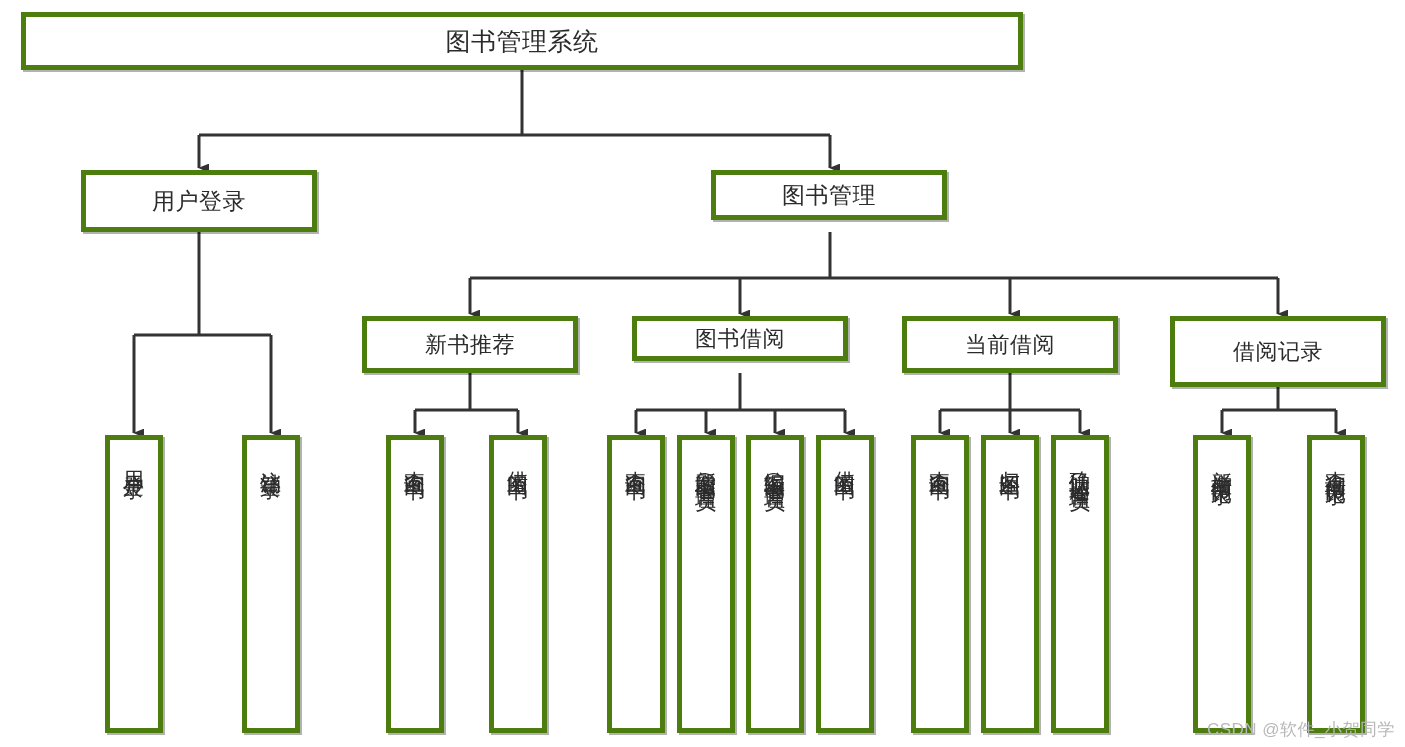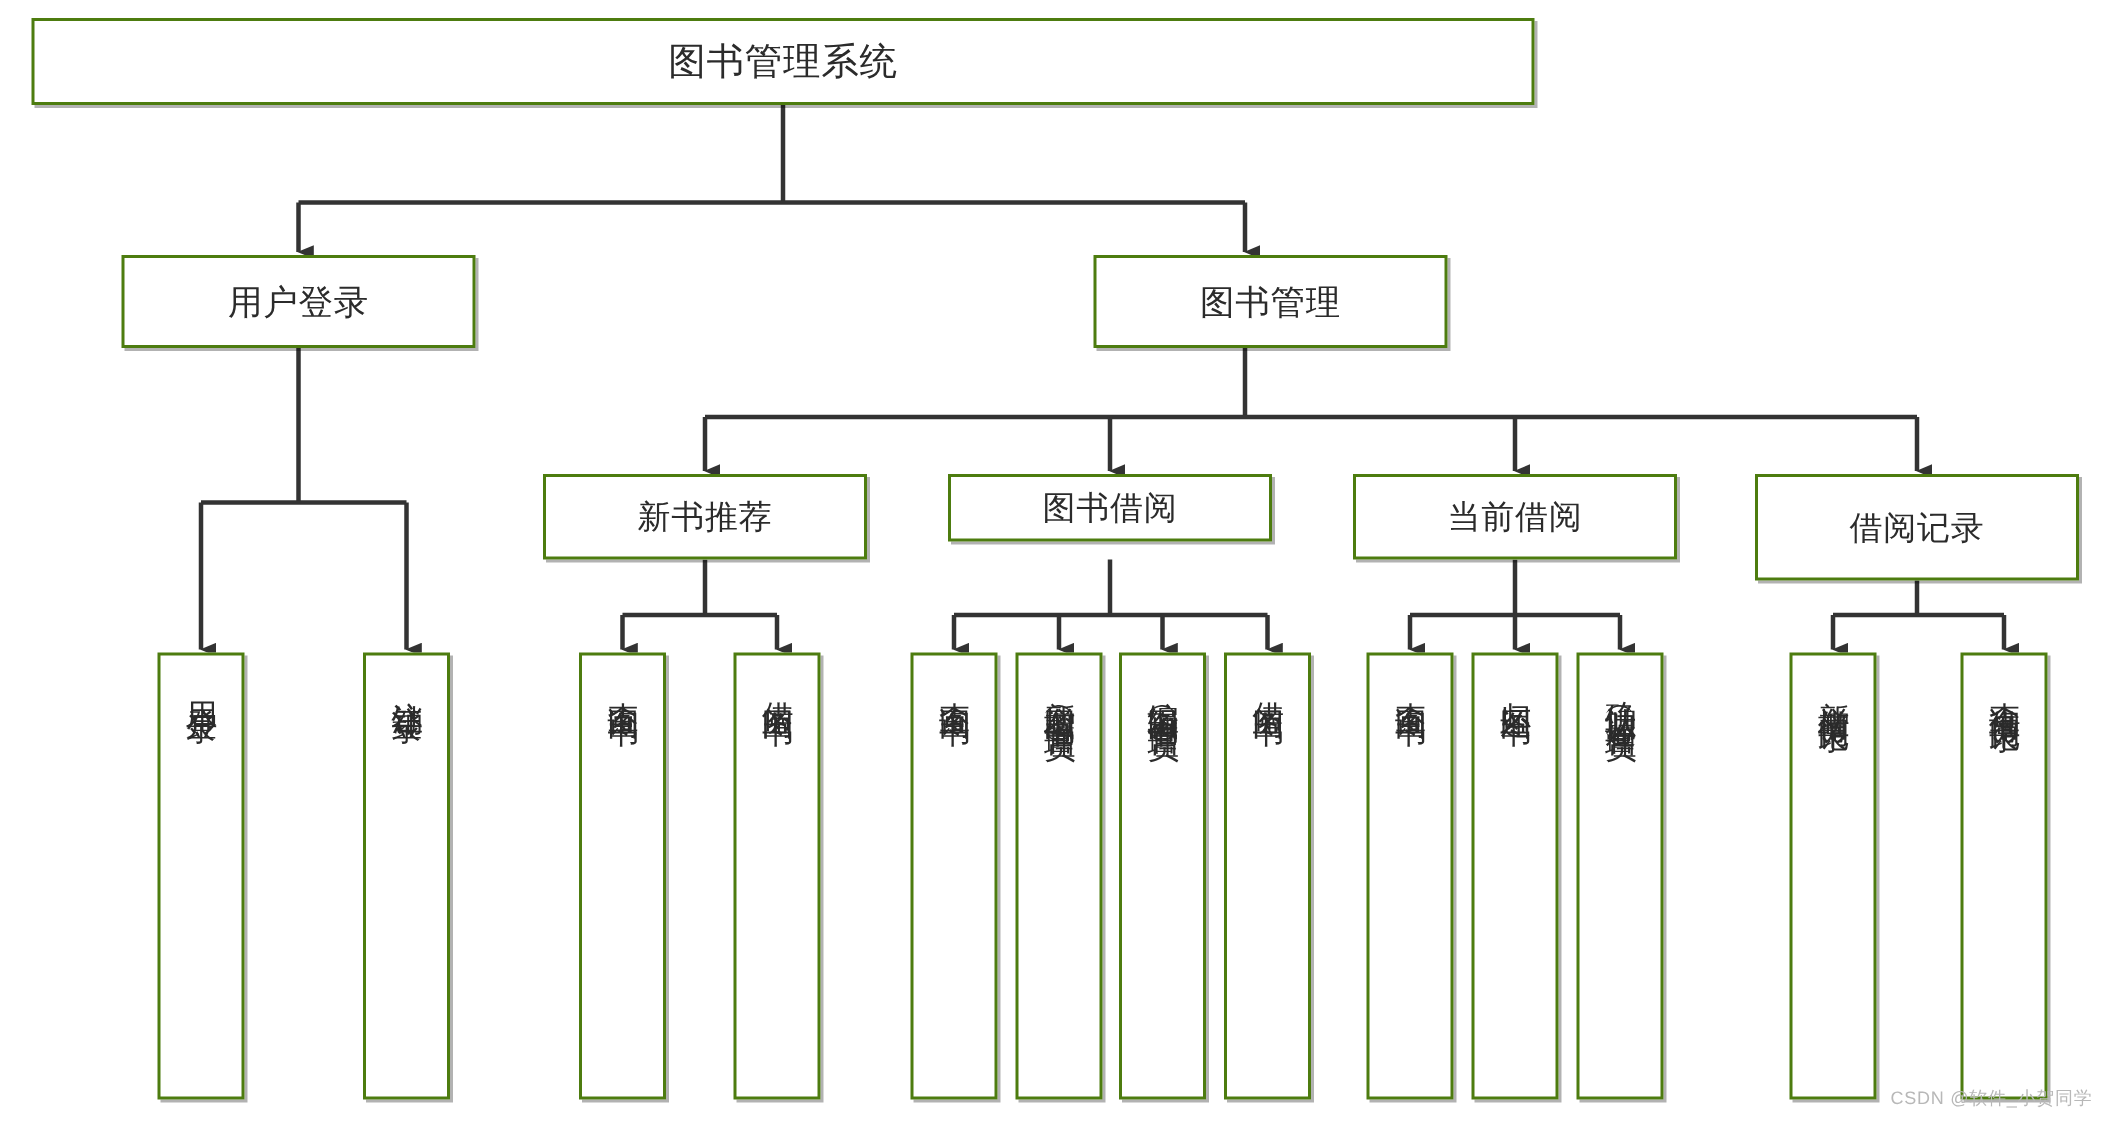--- a/index.html
+++ b/index.html
@@ -22,21 +22,21 @@
     left: 0;
     top: 0;
     width: 1405px;
     height: 747px;
     pointer-events: none;
   }
   .node {
     position: absolute;
     box-sizing: border-box;
     background: #ffffff;
-    border: 2px solid #4d7c0f;
+    border: 5px solid #4d7c0f;
     box-shadow: 2px 2px 0 rgba(0,0,0,0.30);
     display: flex;
     align-items: center;
     justify-content: center;
   }
   .node-label {
     color: #2b2b2b;
     letter-spacing: 0.5px;
     line-height: 1.16;
     text-align: center;
@@ -57,21 +57,21 @@
     line-height: 1.0;
   }
   .lvl0 .node-label { font-size: 25px; }
   .lvl1 .node-label { font-size: 23px; }
   .lvl2 .node-label { font-size: 22px; }
   .lvl3 .node-label { font-size: 21px; }
   .watermark {
     position: absolute;
     right: 10px;
     bottom: 6px;
-    font-size: 12px;
+    font-size: 17px;
     color: #b8b8b8;
     letter-spacing: 0.5px;
     white-space: nowrap;
     user-select: none;
   }
 </style>
 </head>
 <body>
 
 <div id="canvas">
@@ -128,21 +128,21 @@
     </g>
   </svg>
 
   <div class="node horiz lvl0" style="left:21px; top:12px; width:1002px; height:58px;">
     <span class="node-label">图书管理系统</span>
   </div>
 
   <div class="node horiz lvl1" style="left:81px; top:170px; width:236px; height:62px;">
     <span class="node-label">用户登录</span>
   </div>
-  <div class="node horiz lvl1" style="left:729px; top:170px; width:236px; height:62px;">
+  <div class="node horiz lvl1" style="left:711px; top:170px; width:236px; height:50px;">
     <span class="node-label">图书管理</span>
   </div>
 
   <div class="node horiz lvl2" style="left:362px; top:316px; width:216px; height:57px;">
     <span class="node-label">新书推荐</span>
   </div>
   <div class="node horiz lvl2" style="left:632px; top:316px; width:216px; height:45px;">
     <span class="node-label">图书借阅</span>
   </div>
   <div class="node horiz lvl2" style="left:902px; top:316px; width:216px; height:57px;">

